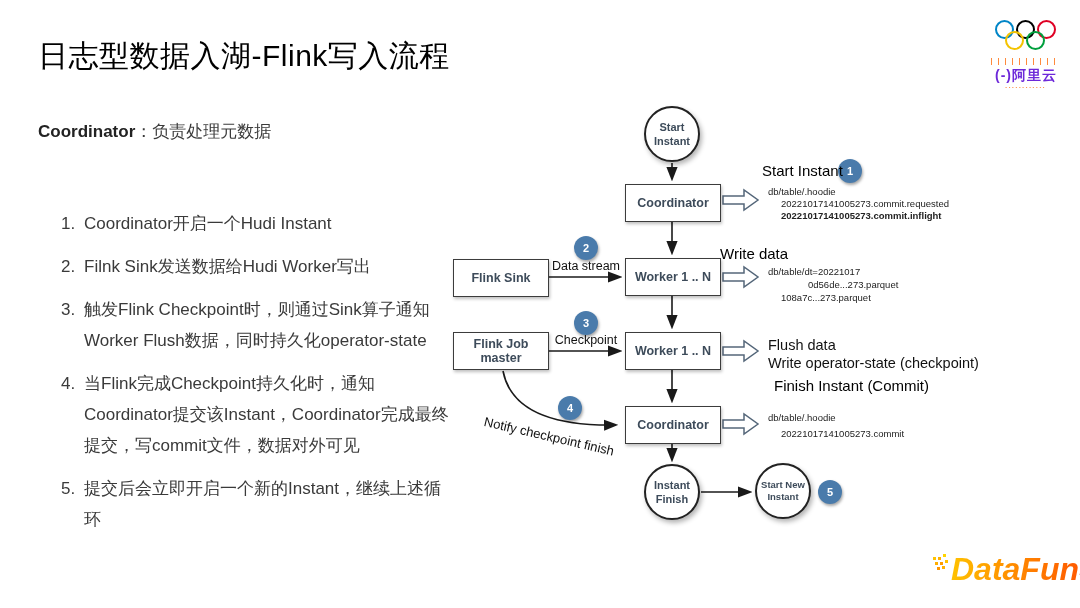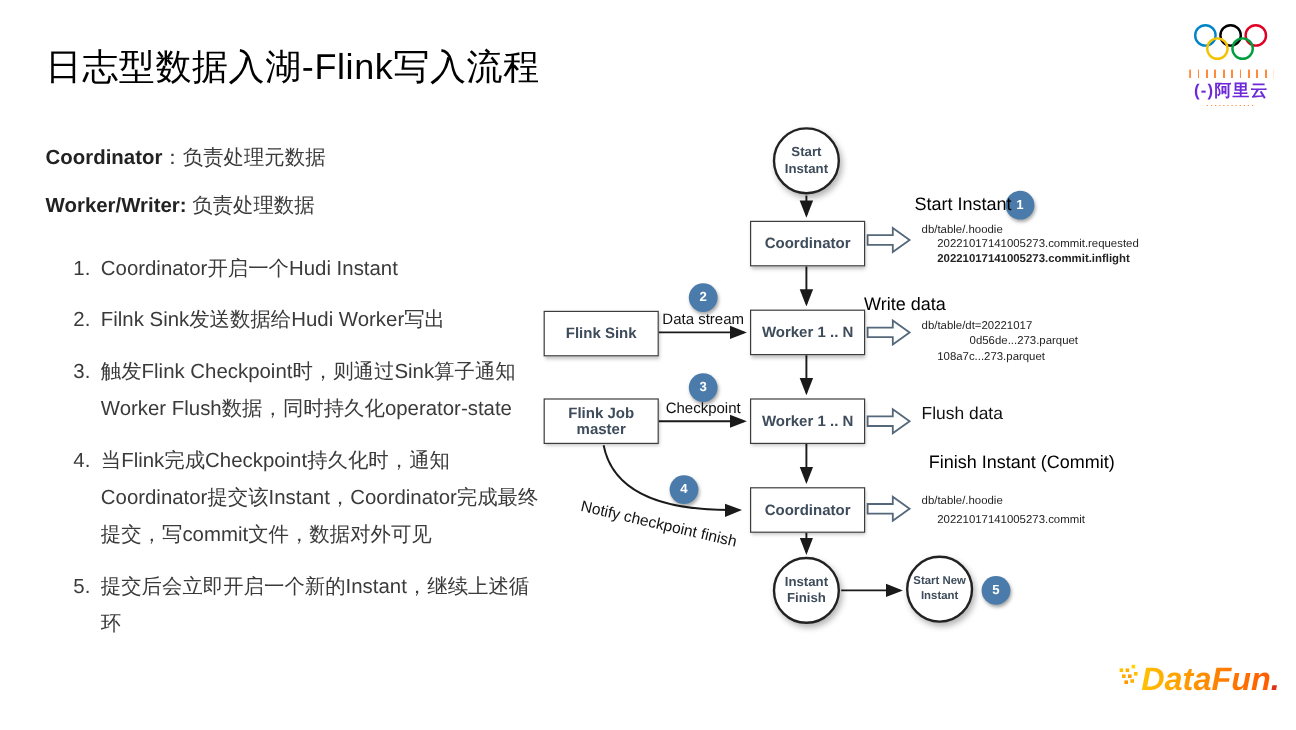--- a/index.html
+++ b/index.html
@@ -55,21 +55,21 @@
         background:repeating-linear-gradient(90deg,#ff8a3c 0 1.5px,transparent 1.5px 7px);}
   .ali-text{font-size:14px;font-weight:bold;color:#6d28d9;letter-spacing:1px;}
   .ali-tag{font-size:4px;color:#ff8a3c;letter-spacing:2px;line-height:6px;}
 
   
   .datafun{position:absolute;left:933px;top:551px;display:flex;align-items:flex-start;}
   .df-dots{width:14px;height:14px;margin:6px 4px 0 0;position:relative;}
   .df-dots::before{content:"";position:absolute;width:3px;height:3px;background:#ffc200;
      box-shadow:5px 0 0 #ffb100, 10px -3px 0 #ffd400, 2px 5px 0 #ffae00, 7px 5px 0 #ff9d00,
                 12px 3px 0 #ffc200, 4px 10px 0 #ff9500, 9px 9px 0 #ffb100;}
-  .df-text{font-size:27px;font-weight:bold;font-style:italic;
+  .df-text{font-size:32px;font-weight:bold;font-style:italic;
      background:linear-gradient(90deg,#ffc200,#ff8a00,#ff5a00);
      -webkit-background-clip:text;background-clip:text;color:transparent;}
   .df-period{font-size:27px;font-weight:bold;font-style:italic;color:#e03018;}
 </style>
 </head>
 <body>
 
 <div id="slide">
 
   <div class="title">日志型数据入湖-Flink写入流程</div>
@@ -82,23 +82,20 @@
       <span class="ring r4"></span>
       <span class="ring r5"></span>
     </div>
     <div class="rays"></div>
     <div class="ali-text">(-)阿里云</div>
     <div class="ali-tag">▪▪▪▪▪▪▪▪▪▪▪▪</div>
   </div>
 
   <div class="def" style="top:120px;">
     <b>Coordinator</b><span>：负责处理元数据</span>
-  </div>
-  <div class="def" style="top:160px;">
-    <b>Worker/Writer:</b><span> 负责处理数据</span>
   </div>
 
   <ol class="steps">
     <li>Coordinator开启一个Hudi Instant</li>
     <li>Filnk Sink发送数据给Hudi Worker写出</li>
     <li>触发Flink Checkpoint时，则通过Sink算子通知Worker Flush数据，同时持久化operator-state</li>
     <li>当Flink完成Checkpoint持久化时，通知Coordinator提交该Instant，Coordinator完成最终提交，写commit文件，数据对外可见</li>
     <li>提交后会立即开启一个新的Instant，继续上述循环</li>
   </ol>
 
@@ -151,20 +148,21 @@
   <div class="ann-path" style="left:768px;top:186px;">db/table/.hoodie</div>
   <div class="ann-file" style="left:781px;top:198px;">20221017141005273.commit.requested</div>
   <div class="ann-file" style="left:781px;top:210px;font-weight:bold;">20221017141005273.commit.inflight</div>
 
   <div class="ann-h" style="left:720px;top:245px;">Write data</div>
   <div class="ann-path" style="left:768px;top:266px;">db/table/dt=20221017</div>
   <div class="ann-file" style="left:808px;top:279px;">0d56de...273.parquet</div>
   <div class="ann-file" style="left:781px;top:292px;">108a7c...273.parquet</div>
 
   <div class="ann-h2" style="left:768px;top:337px;">Flush data</div>
+  <div class="ann-h2" style="left:768px;top:355px;">Write operator-state (checkpoint)</div>
 
   <div class="ann-h" style="left:762px;top:377px;margin-left:12px;">Finish Instant (Commit)</div>
   <div class="ann-path" style="left:768px;top:412px;">db/table/.hoodie</div>
   <div class="ann-file" style="left:781px;top:428px;">20221017141005273.commit</div>
 
   <div class="datafun">
     <div class="df-dots"></div>
     <span class="df-text">DataFun</span>
     <span class="df-period">.</span>
   </div>

